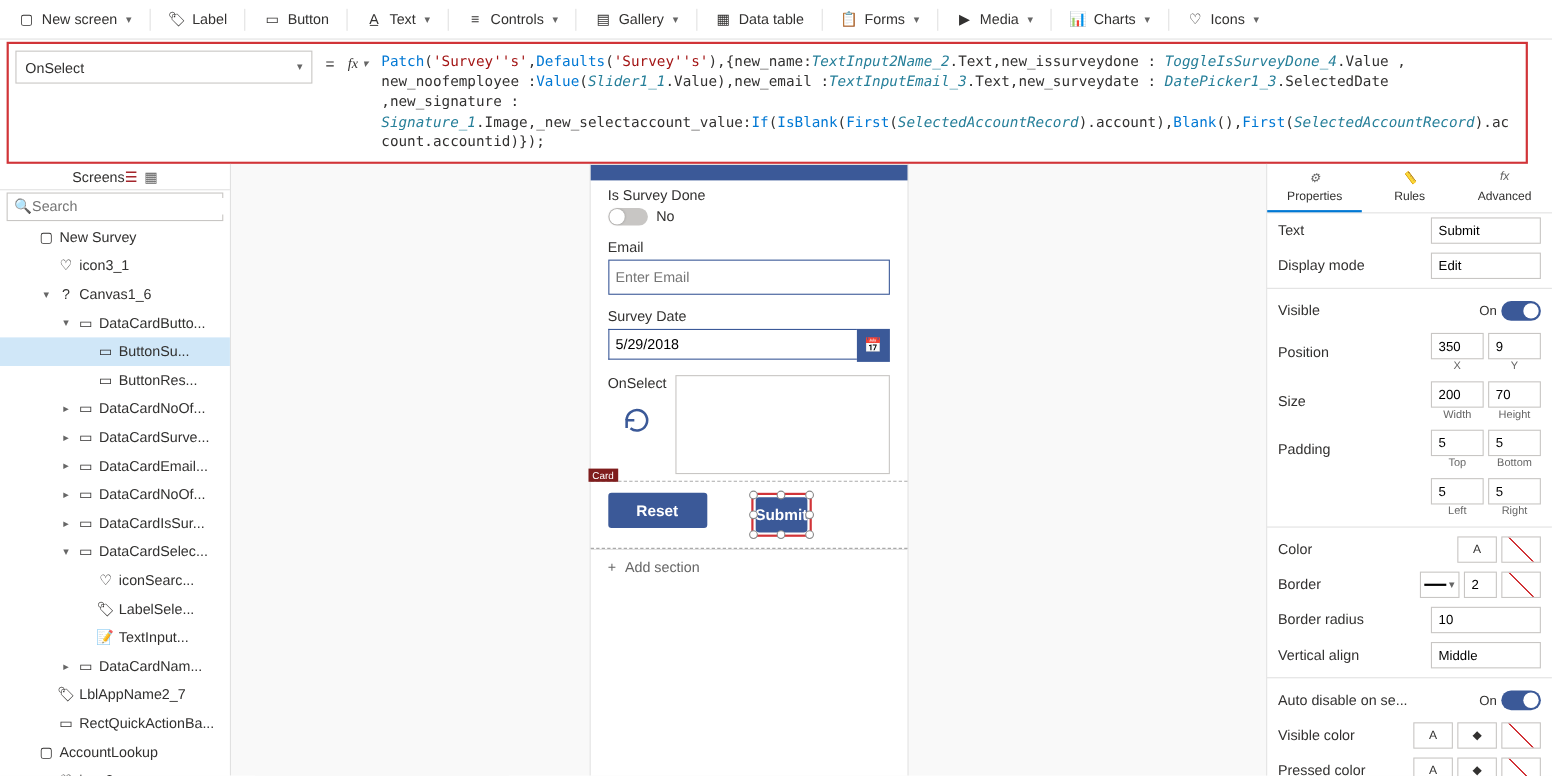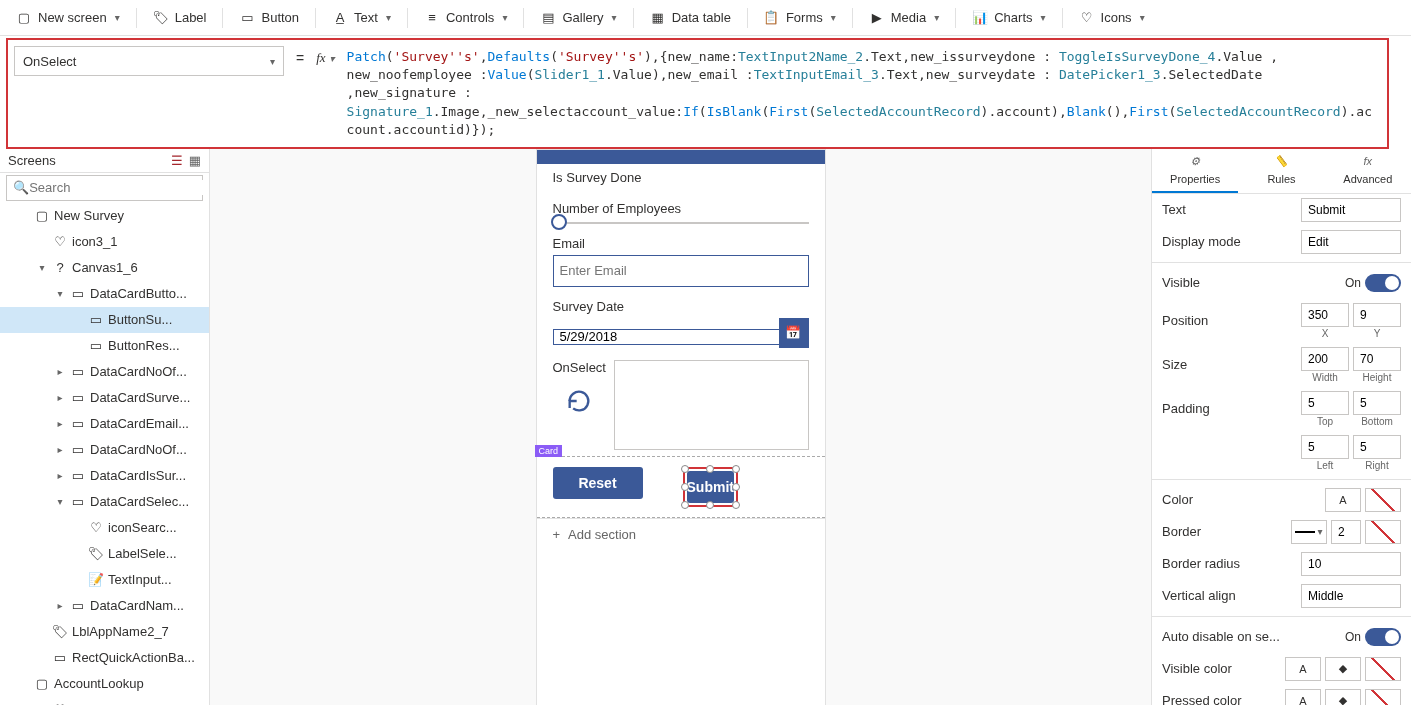--- a/index.html
+++ b/index.html
@@ -15,26 +15,26 @@
 
 .formula-wrap { border: 2px solid #d13438; margin: 2px 22px 0 6px; padding: 2px; }
 .formula-row { display: flex; align-items: flex-start; }
 .prop-select { width: 270px; height: 30px; border: 1px solid #c8c6c4; display: flex; align-items: center; padding: 0 8px; background: #fff; margin: 4px; position: relative; }
 .prop-select .caret { position: absolute; right: 8px; }
 .eq { padding: 8px 8px 0 8px; font-size: 14px; }
 .fx { padding: 8px 4px 0 4px; font-style: italic; font-family: serif; display: flex; align-items: center; gap: 2px; }
 .formula-text { flex: 1; padding: 6px 8px; font-family: Consolas, monospace; font-size: 13px; line-height: 1.4; white-space: pre-wrap; word-break: break-word; }
 .tok-fn { color: #0078d4; }
 .tok-str { color: #a31515; }
-.tok-ident { color: #267f99; }
+.tok-ident { color: #267f99; font-style: italic; }
 
 
 .main { display: flex; height: calc(705px - 36px - 80px - 28px); }
 .left-panel { width: 210px; border-right: 1px solid #e1e1e1; background: #fff; display: flex; flex-direction: column; }
-.left-header { display: flex; align-items: center; justify-content: space-between; padding: 4px 8px; font-size: 13px; border-bottom: 1px solid #e1e1e1; }
+.left-header { display: flex; align-items: center; justify-content: center; padding: 4px 8px; font-size: 13px; border-bottom: 1px solid #e1e1e1; }
 .left-header-icons { display: flex; gap: 6px; color: #666; }
 .search-box { display: flex; align-items: center; border: 1px solid #c8c6c4; margin: 2px 6px; padding: 2px 6px; height: 26px; }
 .search-box input { border: none; outline: none; flex: 1; font-size: 13px; }
 .tree { flex: 1; overflow-y: auto; font-size: 13px; }
 .tree-item { display: flex; align-items: center; height: 26px; padding-left: 6px; gap: 4px; cursor: pointer; white-space: nowrap; overflow: hidden; text-overflow: ellipsis; }
 .tree-item.selected { background: #d0e7f8; }
 .tree-chevron { width: 12px; text-align: center; color: #666; font-size: 10px; }
 .tree-icon { width: 16px; height: 16px; display: inline-flex; align-items: center; justify-content: center; }
 .indent-1 { padding-left: 18px; } .indent-2 { padding-left: 36px; } .indent-3 { padding-left: 54px; } .indent-4 { padding-left: 72px; }
 
@@ -45,31 +45,31 @@
 .form-field { padding: 6px 16px; }
 .form-label { font-size: 13px; color: #323130; margin-bottom: 4px; display: block; }
 .toggle-row { display: flex; align-items: center; gap: 8px; margin-top: 4px; }
 .toggle-sw { width: 36px; height: 16px; background: #c8c6c4; border-radius: 10px; position: relative; }
 .toggle-sw::after { content: ''; position: absolute; width: 14px; height: 14px; background: #fff; border-radius: 50%; top: 1px; left: 1px; box-shadow: 0 0 2px rgba(0,0,0,0.3); }
 .slider-row { display: flex; align-items: center; margin-top: 6px; }
 .slider-track { flex: 1; height: 2px; background: #c8c6c4; position: relative; }
 .slider-thumb { width: 16px; height: 16px; border: 2px solid #3b5998; background: #fff; border-radius: 50%; position: absolute; left: -2px; top: -8px; }
 .text-input { width: 100%; border: 1px solid #3b5998; padding: 6px; font-size: 13px; height: 32px; }
 .date-row { display: flex; }
-.date-input { flex: 1; border: 1px solid #3b5998; border-right: none; padding: 6px; font-size: 13px; height: 16px; margin-top: 11px; }
+.date-input { flex: 1; border: 1px solid #3b5998; border-right: none; padding: 6px; font-size: 13px; height: 28px; }
 .date-btn { width: 30px; height: 30px; background: #3b5998; color: #fff; display: flex; align-items: center; justify-content: center; }
 .sig-row { display: flex; gap: 8px; align-items: flex-start; }
 .sig-label-col { display: flex; flex-direction: column; align-items: center; gap: 8px; }
 .sig-refresh { width: 28px; height: 28px; color: #3b5998; }
 .sig-box { flex: 1; height: 90px; border: 1px solid #c8c6c4; background: #fff; }
 .btn-row { display: flex; gap: 40px; padding: 10px 16px; border-top: 1px dashed #aaa; border-bottom: 1px dashed #aaa; }
 .btn { flex: 0 0 90px; height: 32px; background: #3b5998; color: #fff; border: none; border-radius: 3px; font-size: 14px; font-weight: 600; cursor: pointer; }
 .btn-submit-wrap { position: relative; border: 2px solid #d13438; padding: 2px; }
 .sel-handle { width: 8px; height: 8px; background: #fff; border: 1px solid #888; border-radius: 50%; position: absolute; }
-.card-tag { position: absolute; top: -12px; left: -2px; background: #8b5cf6; color: #fff; font-size: 9px; padding: 1px 4px; }
+.card-tag { position: absolute; top: -12px; left: -2px; background: #7f1d1d; color: #fff; font-size: 9px; padding: 1px 4px; }
 .add-section { display: flex; align-items: center; gap: 8px; padding: 8px 16px; color: #666; font-size: 13px; border-top: 1px solid #e1e1e1; }
 
 
 .right-panel { width: 260px; border-left: 1px solid #e1e1e1; background: #fff; display: flex; flex-direction: column; }
 .rp-tabs { display: flex; border-bottom: 1px solid #e1e1e1; }
 .rp-tab { flex: 1; text-align: center; padding: 6px 4px; font-size: 11px; display: flex; flex-direction: column; align-items: center; gap: 2px; cursor: pointer; }
 .rp-tab.active { border-bottom: 2px solid #0078d4; }
 .rp-tab-icon { width: 16px; height: 16px; color: #666; font-style: italic; }
 .rp-body { flex: 1; overflow-y: auto; }
 .prop-row { display: flex; align-items: center; padding: 4px 10px; min-height: 32px; }
@@ -287,27 +287,23 @@
           <span>icon2</span>
         </div>
       </div>
   </div>
 
   <div class="canvas-area">
     <div class="phone">
       <div class="phone-header"></div>
       <div class="form-field">
         <span class="form-label">Is Survey Done</span>
-      </div>
-      <div class="form-field">
-        <span class="form-label">Number of Employees</span>
-        <div class="slider-row">
-          <div class="slider-track">
-            <div class="slider-thumb"></div>
-          </div>
+        <div class="toggle-row">
+          <div class="toggle-sw"></div>
+          <span>No</span>
         </div>
       </div>
       <div class="form-field">
         <span class="form-label">Email</span>
         <input type="text" class="text-input" placeholder="Enter Email" style="">
       </div>
       <div class="form-field">
         <span class="form-label">Survey Date</span>
         <div class="date-row">
           <input type="text" class="date-input" value="5/29/2018" style="">

